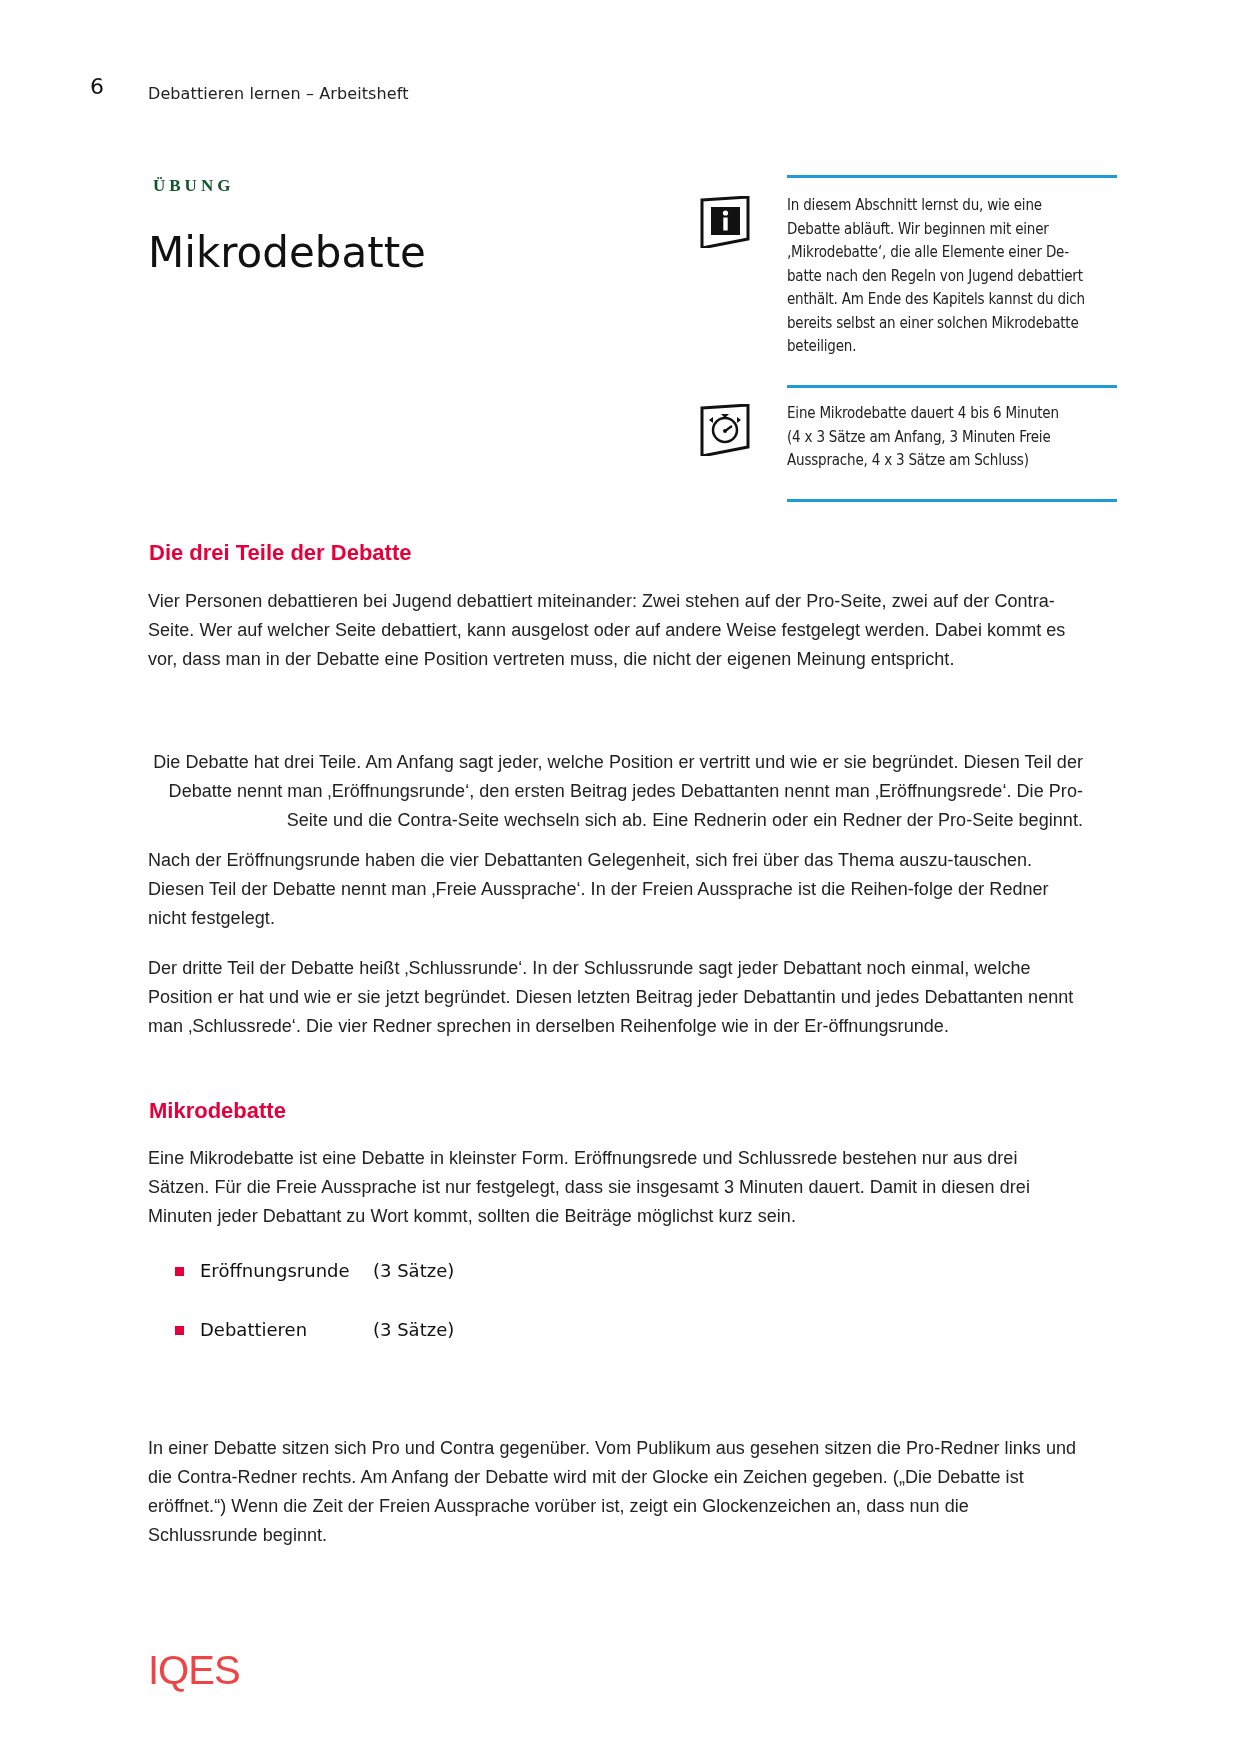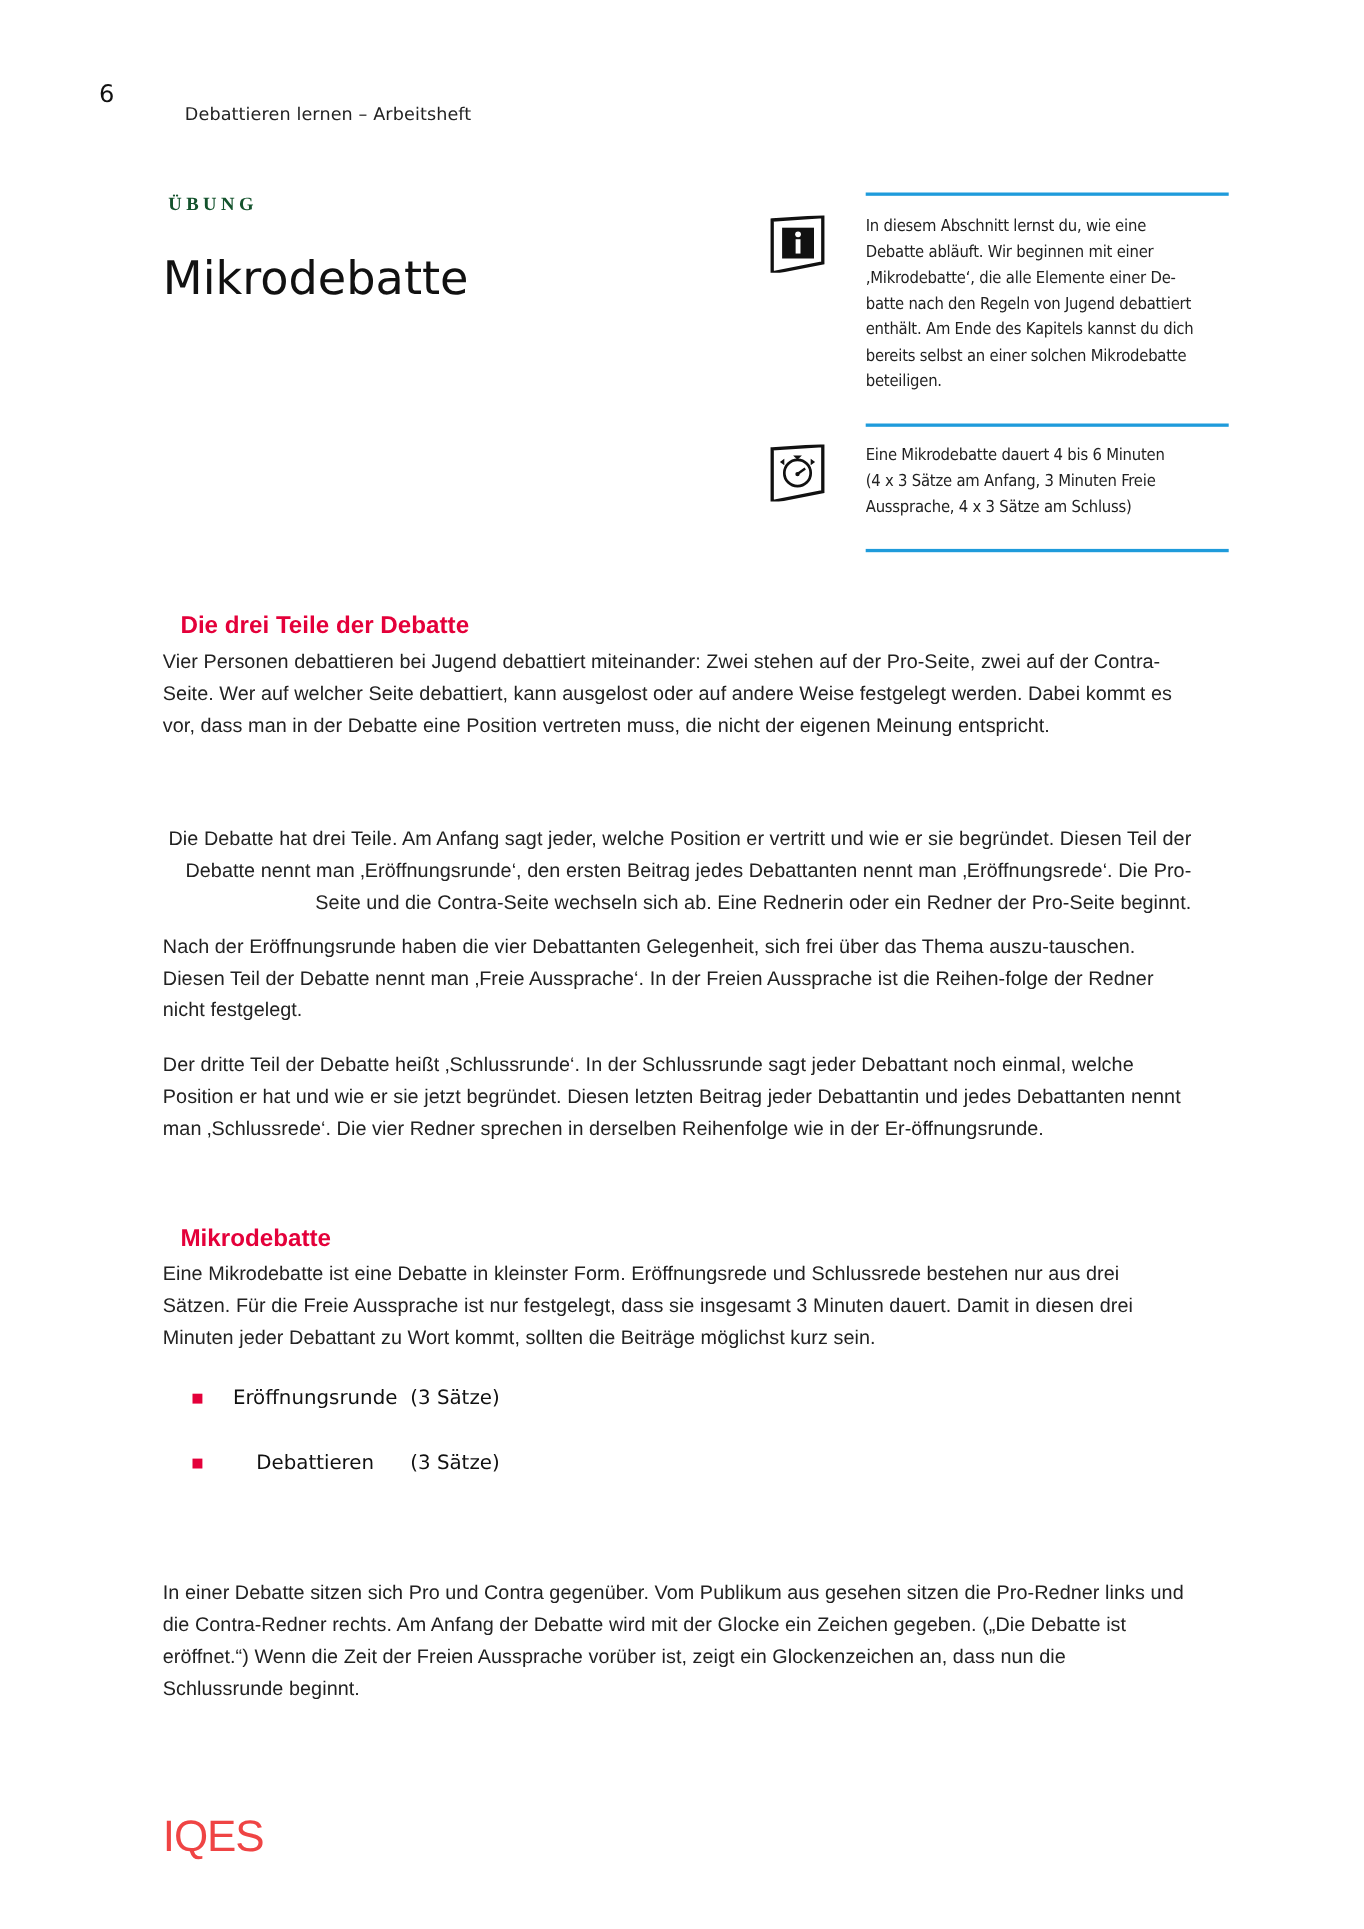--- a/index.html
+++ b/index.html
@@ -5,24 +5,23 @@
     html, body { margin: 0; padding: 0; background: #ffffff; }
     body {
       width: 1240px; height: 1754px; position: relative; overflow: hidden;
       font-family: "DejaVu Sans", sans-serif; color: #1a1a1a;
     }
     .page-number {
       position: absolute; left: 90px; top: 74px;
       font-size: 22px; color: #111; font-family: "DejaVu Sans", sans-serif;
     }
     .running-header {
-      position: absolute; left: 148px; top: 94px;
+      position: absolute; left: 148px; top: 84px;
       font-size: 16px; color: #222; font-family: "DejaVu Sans", sans-serif;
       letter-spacing: 0.1px;
-      margin-left: 20px;
     }
     .kicker {
       position: absolute; left: 153px; top: 176px;
       font-size: 17px; font-weight: bold; color: #14532d;
       letter-spacing: 4px; font-family: Liberation Serif, serif;
     }
     .page-title {
       position: absolute; left: 148px; top: 228px;
       font-size: 42px; color: #111; font-family: "DejaVu Sans", sans-serif;
       font-weight: normal; margin: 0;
@@ -31,31 +30,31 @@
       position: absolute; left: 787px; width: 330px; height: 3px; background: #1f9bdb;
     }
     .sidebar-icon { position: absolute; left: 700px; width: 50px; height: 50px; }
     .sidebar-text {
       position: absolute; left: 787px; width: 330px;
       font-size: 15px; line-height: 23.5px; color: #222;
       font-family: "DejaVu Sans Condensed", "DejaVu Sans", sans-serif;
       letter-spacing: -0.2px;
     }
     .section-heading {
-      position: absolute; left: 148px; margin: 16px;
+      position: absolute; left: 148px; margin: 1px;
       font-size: 22px; font-weight: bold; color: #e4003a;
       font-family: "Liberation Sans", sans-serif;
     }
     .body-para {
       position: absolute; left: 148px; width: 935px; margin: 0;
       font-size: 18px; line-height: 29px; color: #222;
       font-family: Liberation Sans, sans-serif;
       letter-spacing: 0.05px;
     }
-    .bullet-list { position: absolute; left: 175px; top: 1260px; margin: 0; padding: 0; list-style: none; text-align: center; }
+    .bullet-list { position: absolute; left: 175px; top: 1260px; margin: 0; padding: 0; list-style: none; }
     .bullet-item {
       position: relative; height: 59px; font-size: 18px; color: #111;
       font-family: "DejaVu Sans", sans-serif; display: flex; align-items: flex-start;
     }
     .bullet-marker {
       width: 9px; height: 9px; background: #e4003a; margin-top: 7px; margin-right: 16px; flex: none;
     }
     .bullet-label { width: 173px; flex: none; }
     .bullet-detail { flex: none; }
     .logo {

